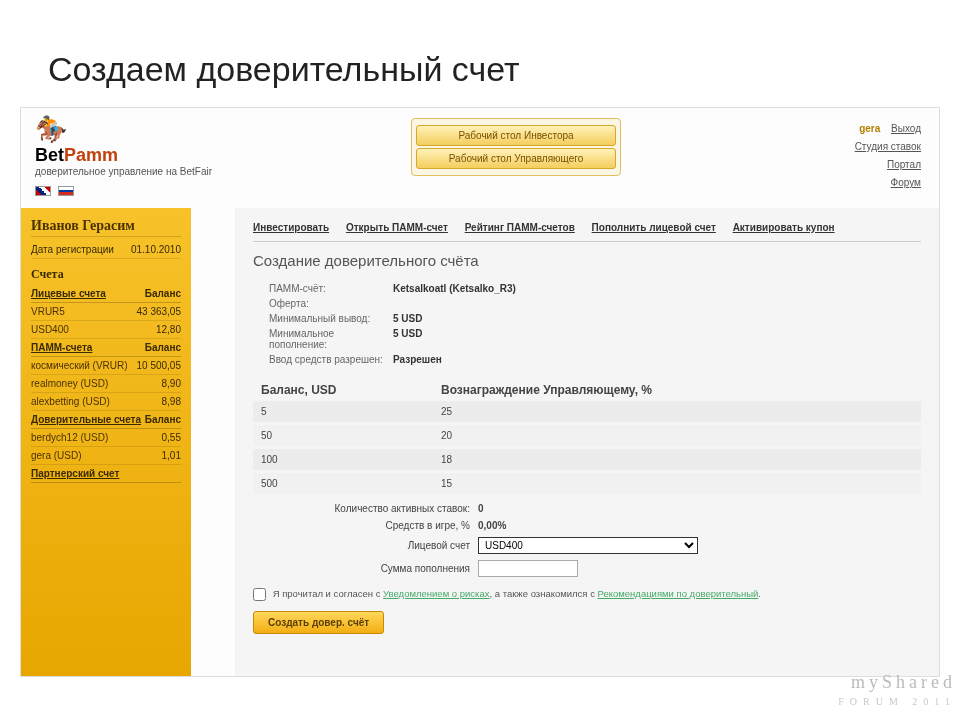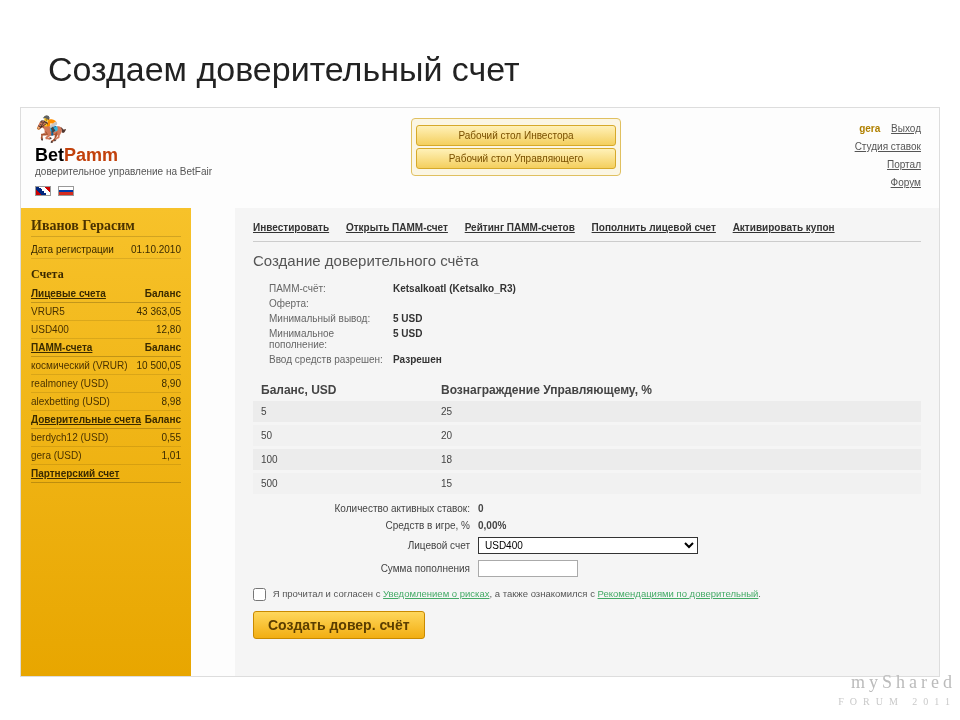--- a/index.html
+++ b/index.html
@@ -52,21 +52,21 @@
   .form-row { display:flex; align-items:center; font-size:10px; padding:3px 0;}
   .form-row .lbl { width:225px; text-align:right; padding-right:8px; }
   .form-row .val { font-weight:bold; }
   select.sel { width:220px; font-size:10px; border:1px solid #333; background:#fff; padding:1px 2px;}
   input.txt { width:100px; font-size:10px; border:1px solid #aaa; padding:2px;}
 
   .agree { font-size:9.5px; color:#555; padding:8px 0 10px 0; }
   .agree input { vertical-align:middle; margin-right:4px;}
   .agree a { color:#4a6; text-decoration:underline;}
 
-  .create-btn { background:linear-gradient(#ffd75c,#f2ae12); border:1px solid #c98a00; color:#5b3e00; font-size:14px; font-weight:bold; padding:5px 14px; border-radius:3px; cursor:pointer;}
+  .create-btn { background:linear-gradient(#ffd75c,#f2ae12); border:1px solid #c98a00; color:#5b3e00; font-size:10px; font-weight:bold; padding:5px 14px; border-radius:3px; cursor:pointer;}
 
   .watermark { position:absolute; right:4px; bottom:8px; color:#bbb; font-size:18px; letter-spacing:4px; font-family:Georgia,serif; text-align:right; line-height:20px;}
   .watermark small { display:block; font-size:10px; letter-spacing:6px; color:#c9c9c9;}
 </style>
 </head>
 <body>
 
 <div class="slide-title">Создаем доверительный счет</div>
 
 <div class="app-frame">

